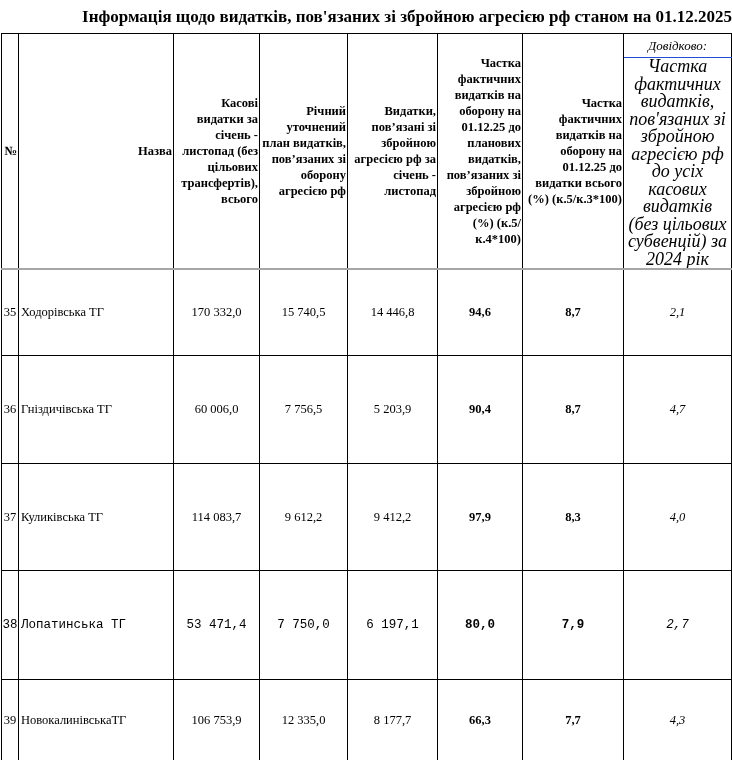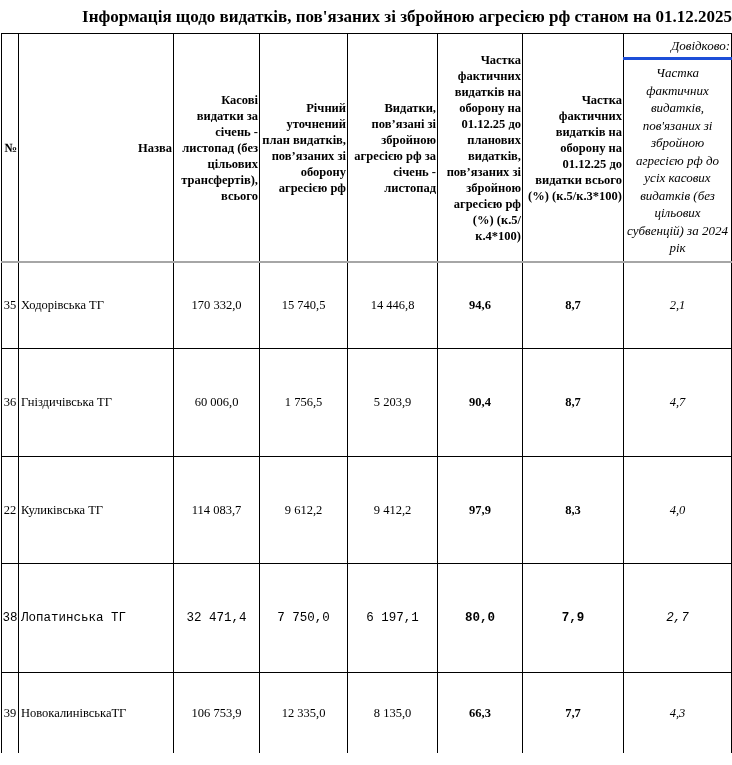--- a/index.html
+++ b/index.html
@@ -15,26 +15,26 @@
     border-collapse:collapse;table-layout:fixed;margin-left:1px;width:730px;
   }
   table.grid td{
     border:1px solid #000000;vertical-align:middle;padding:0 1px;
     font-size:12.5px;line-height:16px;overflow:hidden;
   }
   
   thead td.hc{font-weight:bold;text-align:right;}
   thead td.grey-bottom{border-bottom:2px solid #a6a6a6;}
   thead td.ref-label{
-    font-weight:normal;font-style:italic;text-align:right;
-    border-bottom:3px solid #1d4ed8;height:23px;font-size:13px;
+    font-weight:normal;font-style:italic;text-align:center;
+    border-bottom:1px solid #1d4ed8;height:23px;font-size:13px;
   }
   thead td.ref-desc{
     font-weight:normal;font-style:italic;text-align:center;
-    border-bottom:2px solid #a6a6a6;line-height:17.5px;font-size:13px;padding:0 3px;
+    border-bottom:2px solid #a6a6a6;line-height:17.5px;font-size:18px;padding:0 3px;
     height:201px;
   }
   
   tbody td{font-size:13px;}
   tbody td.num{text-align:center;padding:0;}
   tbody td.name{text-align:left;padding-left:2px;margin-top:22px;}
   tbody td.val{text-align:center;}
   tbody td.b{font-weight:bold;margin-top:15px;}
   tbody td.i{font-style:italic;}
   tbody tr.r0{height:86px;}
@@ -85,54 +85,54 @@
     <td class="val">14 446,8</td>
     <td class="val b">94,6</td>
     <td class="val b">8,7</td>
     <td class="val i">2,1</td>
   </tr>
 
   <tr class="r1">
     <td class="num">36</td>
     <td class="name">Гніздичівська ТГ</td>
     <td class="val">60 006,0</td>
-    <td class="val">1 756,5</td>
+    <td class="val">7 756,5</td>
     <td class="val">5 203,9</td>
     <td class="val b">90,4</td>
     <td class="val b">8,7</td>
     <td class="val i">4,7</td>
   </tr>
 
   <tr class="r2">
-    <td class="num">22</td>
+    <td class="num">37</td>
     <td class="name">Куликівська ТГ</td>
     <td class="val">114 083,7</td>
     <td class="val">9 612,2</td>
     <td class="val">9 412,2</td>
     <td class="val b">97,9</td>
     <td class="val b">8,3</td>
     <td class="val i">4,0</td>
   </tr>
 
   <tr class="r3">
     <td class="num">38</td>
     <td class="name">Лопатинська ТГ</td>
-    <td class="val">32 471,4</td>
+    <td class="val">53 471,4</td>
     <td class="val">7 750,0</td>
     <td class="val">6 197,1</td>
     <td class="val b">80,0</td>
     <td class="val b">7,9</td>
     <td class="val i">2,7</td>
   </tr>
 
   <tr class="r4">
     <td class="num">39</td>
     <td class="name">НовокалинівськаТГ</td>
     <td class="val">106 753,9</td>
     <td class="val">12 335,0</td>
-    <td class="val">8 135,0</td>
+    <td class="val">8 177,7</td>
     <td class="val b">66,3</td>
     <td class="val b">7,7</td>
     <td class="val i">4,3</td>
   </tr>
 </tbody>
   </table>
 </div>
 
 </body></html>

